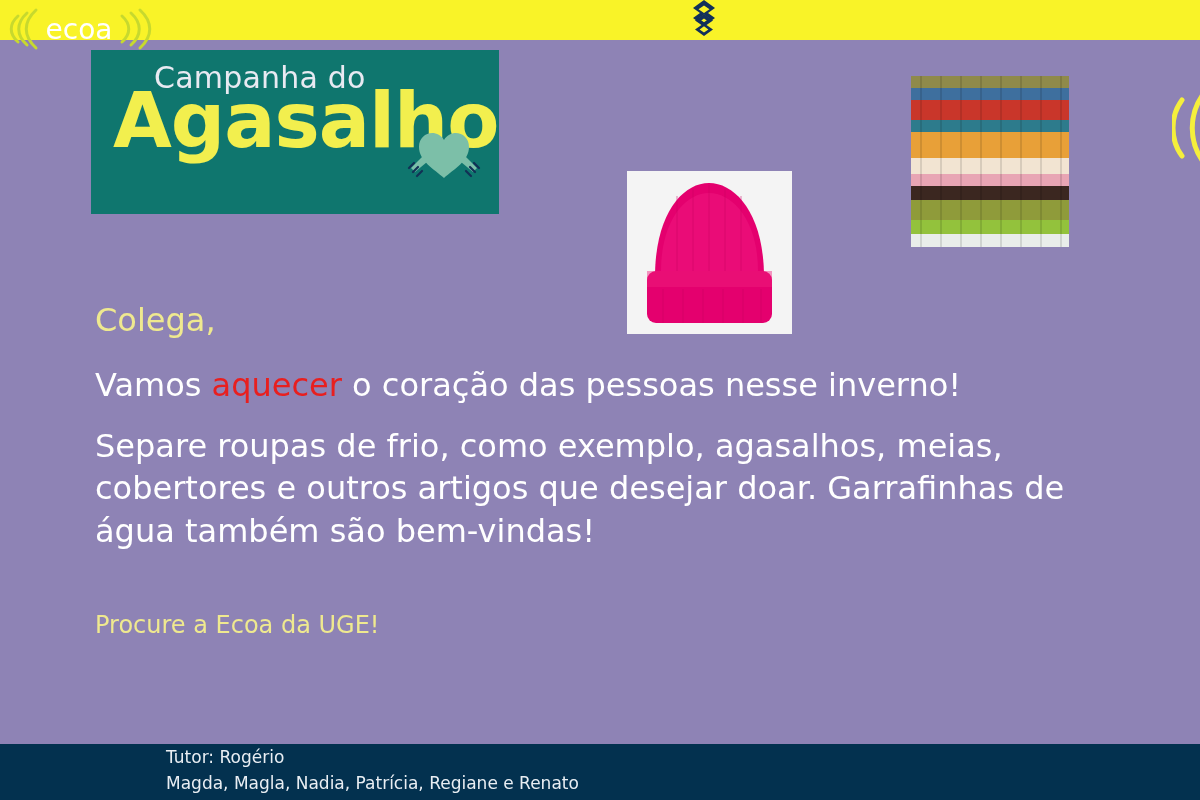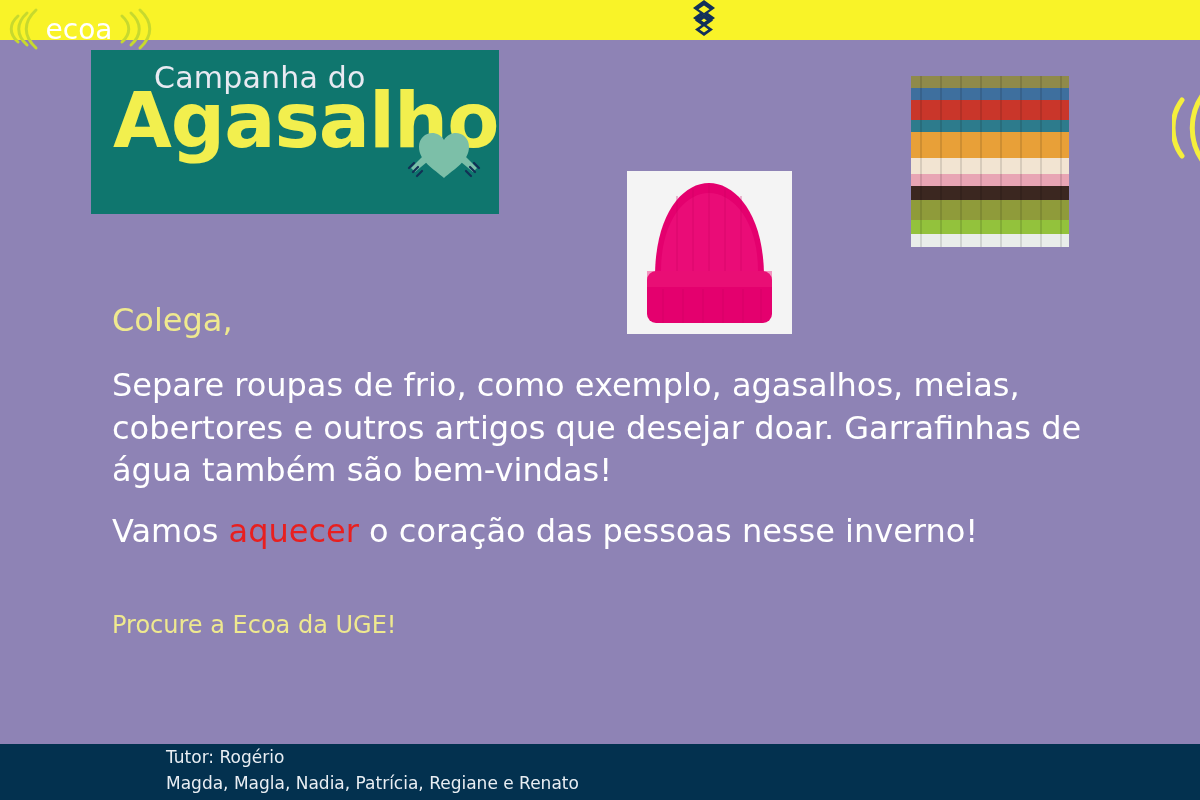--- a/index.html
+++ b/index.html
@@ -98,21 +98,21 @@
   
   .edge-arcs {
     position: absolute;
     left: 1172px; top: 88px;
     width: 42px; height: 80px;
   }
 
   
   .body-copy {
     position: absolute;
-    left: 112px; top: 300px;
+    left: 95px; top: 300px;
     width: 1040px;
     color: #ffffff;
   }
   .greeting {
     font-size: 32px;
     color: #efe98f;
     line-height: 1.25;
     margin: 0 0 24px 0;
   }
   .para {
@@ -242,23 +242,23 @@
   <svg class="edge-arcs" viewBox="0 0 42 80">
     <g fill="none" stroke="#f5ef3c" stroke-width="5" stroke-linecap="round">
       <path d="M10 12 C-2 28, -2 52, 10 68"></path>
       <path d="M30 8 C17 27, 17 53, 30 72"></path>
     </g>
   </svg>
 
   <div class="body-copy">
     <p class="greeting">Colega,</p>
 
+    <p class="para spaced"><span>Vamos </span><span class="hl-red">aquecer</span><span> o coração das pessoas nesse inverno!</span></p>
+
     <p class="para spaced">Separe roupas de frio, como exemplo, agasalhos, meias, cobertores e outros artigos que desejar doar. Garrafinhas de água também são bem-vindas!</p>
-
-    <p class="para spaced"><span>Vamos </span><span class="hl-red">aquecer</span><span> o coração das pessoas nesse inverno!</span></p>
 
 
     <p class="closing">Procure a Ecoa da UGE!</p>
   </div>
 
   <div class="footer"></div>
 
   <svg class="ecoa-logo" viewBox="0 0 150 50">
     <g fill="none" stroke="#c7d92e" stroke-width="3" stroke-linecap="round">
       <path d="M14 12 C5 20, 5 30, 14 38"></path>

